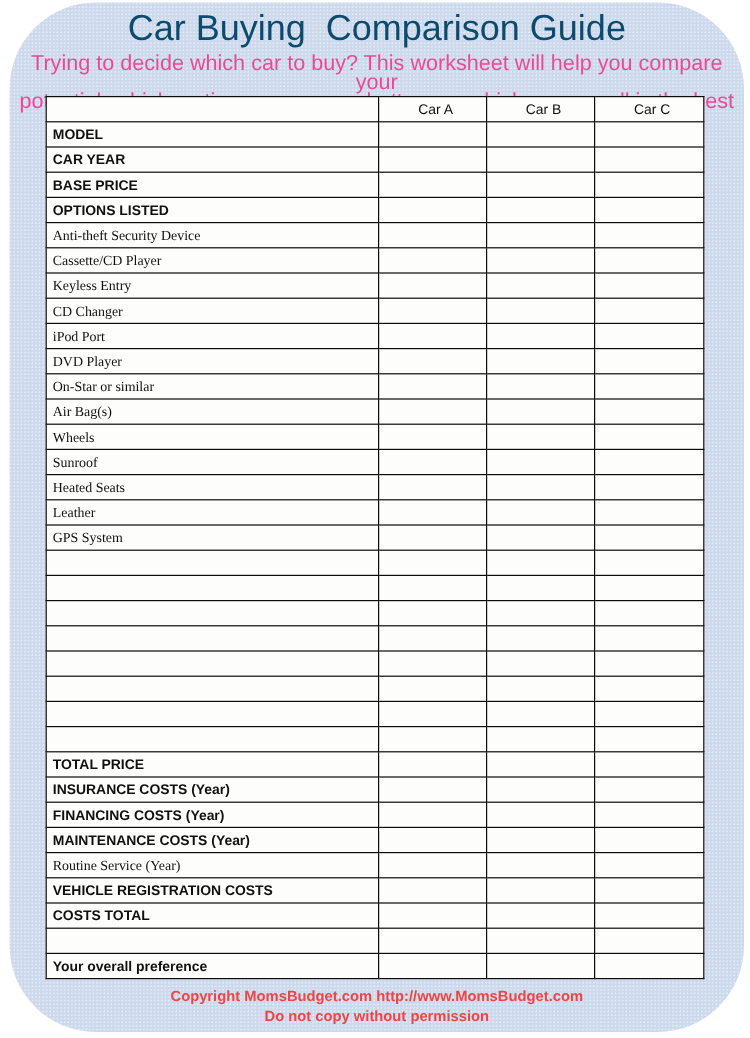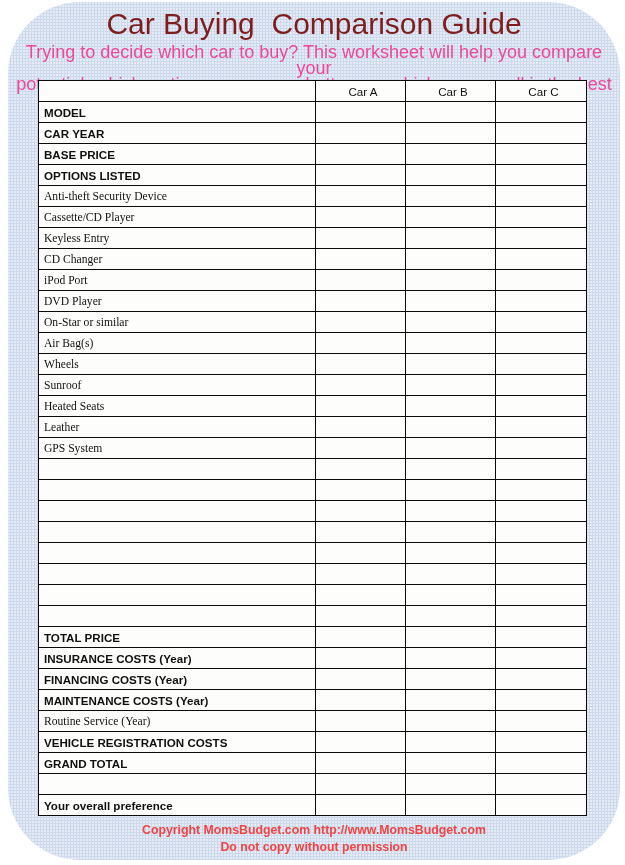--- a/index.html
+++ b/index.html
@@ -41,21 +41,21 @@
   
   #header {
     position: absolute;
     left: 8px;
     top: 2px;
     width: 612px;
     text-align: center;
     z-index: 3;
   }
   #title {
-    color: #7f1d1d;
+    color: #0c4a6e;
     font-size: 30px;
     line-height: 36px;
     font-weight: normal;
     letter-spacing: 0px;
     margin: 4px 0 0 0;
     white-space: pre;
   }
   #subtitle {
     color: #ec4899;
     font-size: 18px;
@@ -363,21 +363,21 @@
         <td class="cell"></td>
         <td class="cell"></td>
       </tr>
       <tr class="tall">
         <td class="lbl-bold">VEHICLE REGISTRATION COSTS</td>
         <td class="cell"></td>
         <td class="cell"></td>
         <td class="cell"></td>
       </tr>
       <tr class="tall">
-        <td class="lbl-blue">GRAND TOTAL</td>
+        <td class="lbl-blue">COSTS TOTAL</td>
         <td class="cell"></td>
         <td class="cell"></td>
         <td class="cell"></td>
       </tr>
       <tr class="spacer">
         <td class="lbl-plain"></td>
         <td class="cell"></td>
         <td class="cell"></td>
         <td class="cell"></td>
       </tr>

